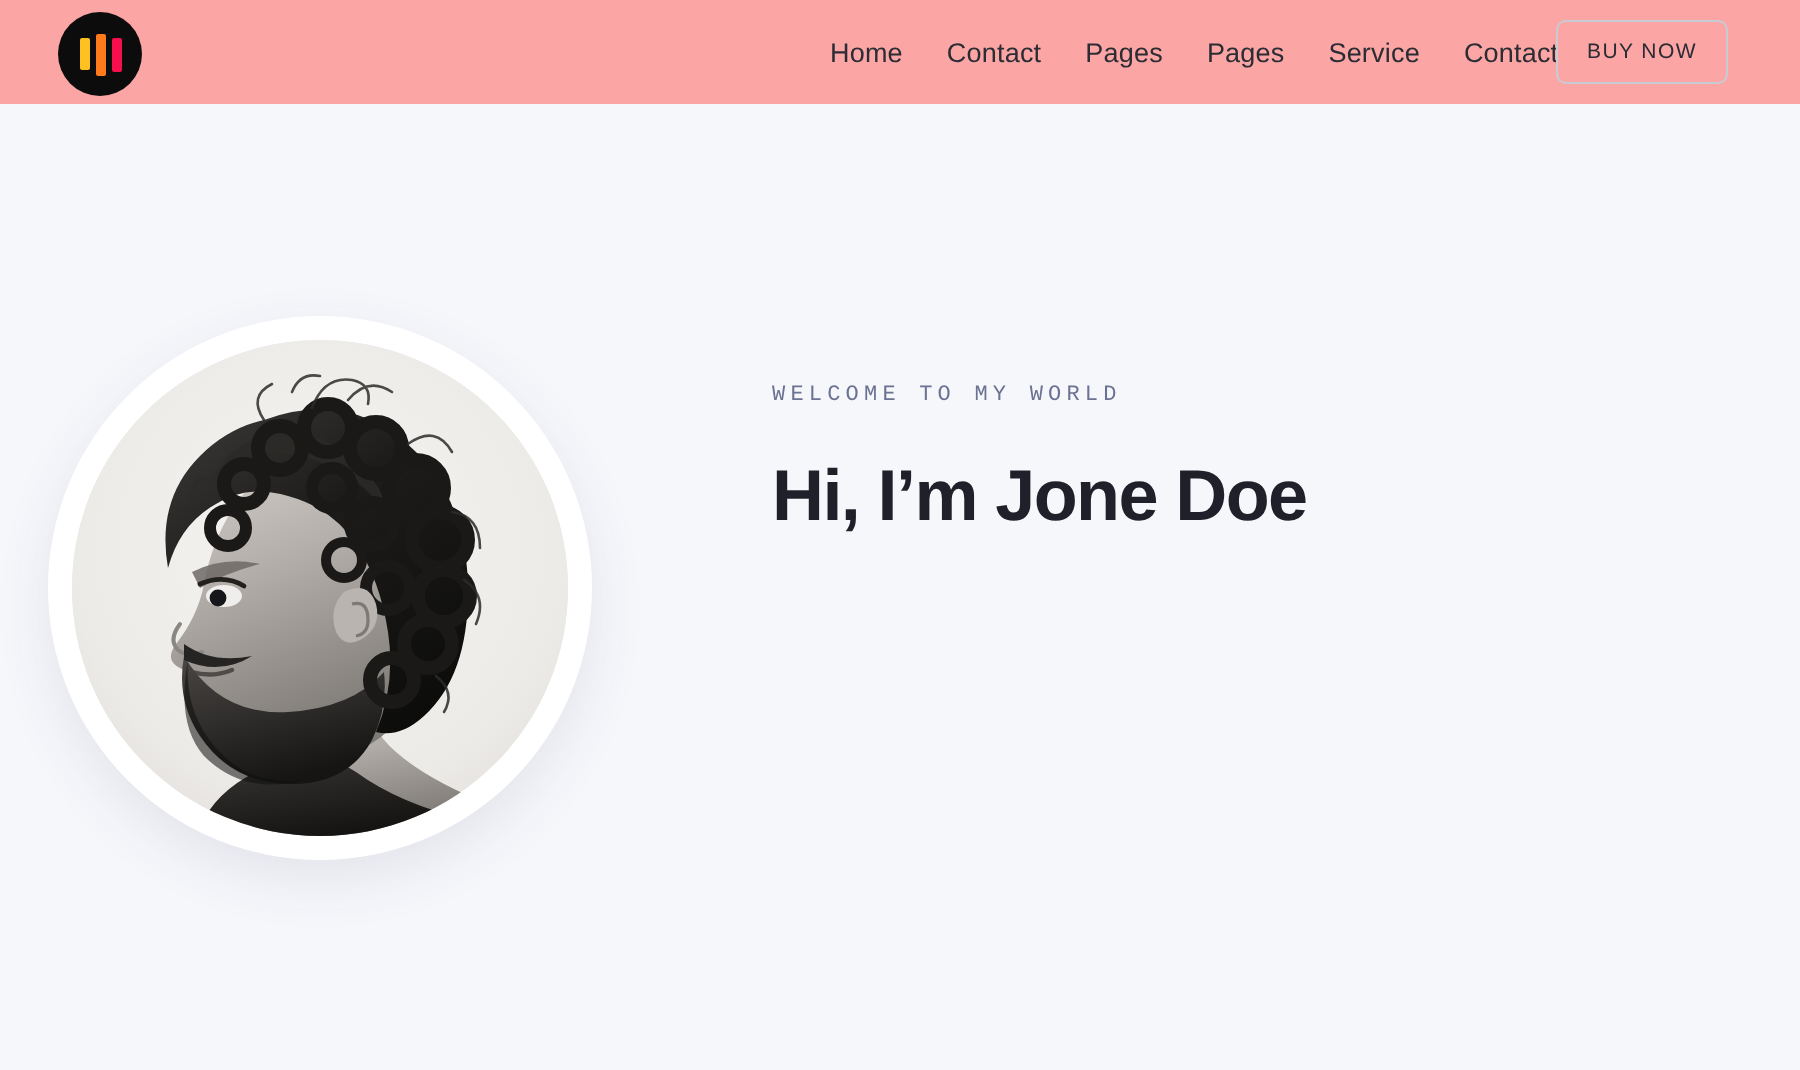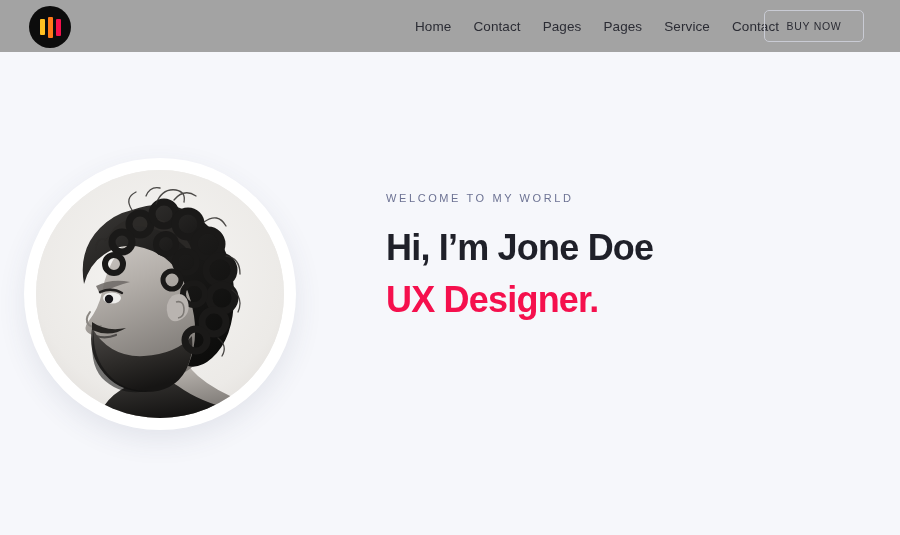--- a/index.html
+++ b/index.html
@@ -15,21 +15,21 @@
     font-family: "Liberation Sans", sans-serif;
     -webkit-font-smoothing: antialiased;
   }
 
   
   .site-header {
     position: absolute;
     top: 0; left: 0;
     width: 900px;
     height: 52px;
-    background: #a3a3a3;
+    background: #fca5a5;
     display: flex;
     align-items: center;
   }
 
   .brand-logo {
     position: absolute;
     left: 29px;
     top: 6px;
     width: 42px;
     height: 42px;
@@ -65,21 +65,21 @@
     text-decoration: none;
     letter-spacing: 0.1px;
     cursor: pointer;
     white-space: nowrap;
   }
 
   .buy-now-button {
     position: absolute;
     right: 36px;
     top: 10px;
-    width: 100px;
+    width: 86px;
     height: 32px;
     border: 1px solid #c9cbd4;
     border-radius: 5px;
     background: transparent;
     color: #2b2c34;
     font-family: "Liberation Sans", sans-serif;
     font-size: 10.5px;
     letter-spacing: 0.7px;
     cursor: pointer;
     display: flex;
@@ -122,20 +122,21 @@
     top: 140px;
     width: 470px;
   }
 
   .eyebrow {
     font-size: 11px;
     letter-spacing: 2.6px;
     color: #6c7293;
     text-transform: uppercase;
     margin-bottom: 18px;
+    font-family: Liberation Mono, monospace;
   }
 
   .headline-line {
     font-size: 36px;
     line-height: 52px;
     font-weight: bold;
     letter-spacing: -0.8px;
     color: #1f2029;
     white-space: nowrap;
   }
@@ -252,16 +253,15 @@
 
         <path d="M136 126 q12 -6 16 6 q3 12 -8 18 q-8 4 -12 -4 q-4 -12 4 -20 z" fill="#b9b4b0"></path>
         <path d="M140 132 q8 -2 8 8 q0 7 -6 8" stroke="#7d7975" stroke-width="1.6" fill="none"></path>
       </svg>
     </div>
   </div>
 
   <div class="hero-copy">
     <div class="eyebrow">WELCOME TO MY WORLD</div>
     <h1 class="headline-line">Hi, I’m Jone Doe</h1>
-    <h1 class="headline-line accent">UX Designer.</h1>
   </div>
 
 </main>
 
 </body></html>

